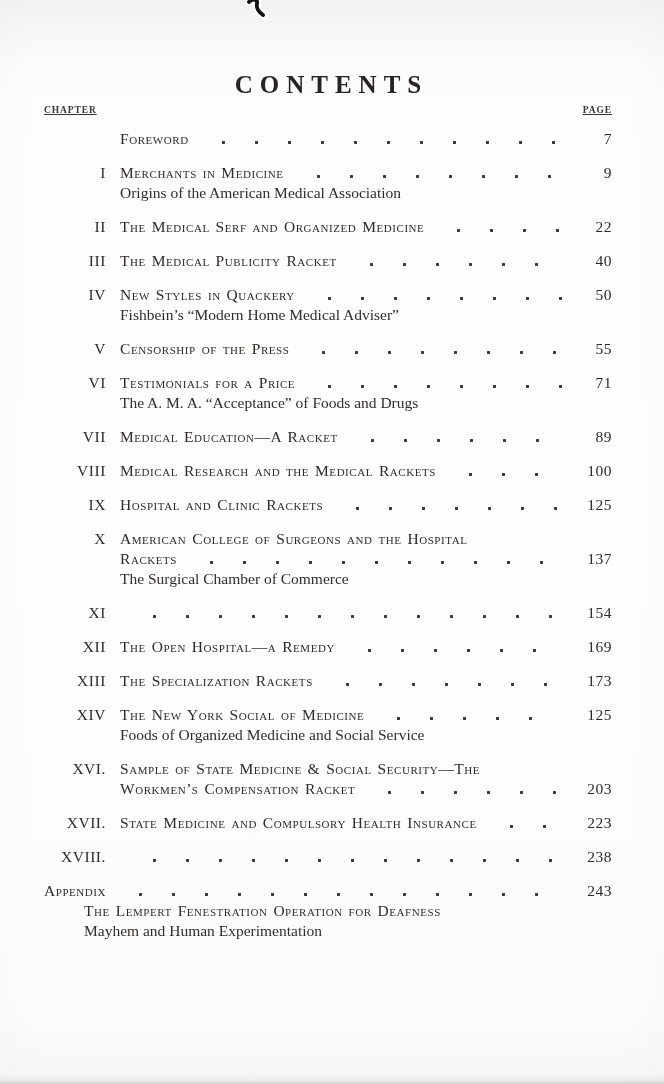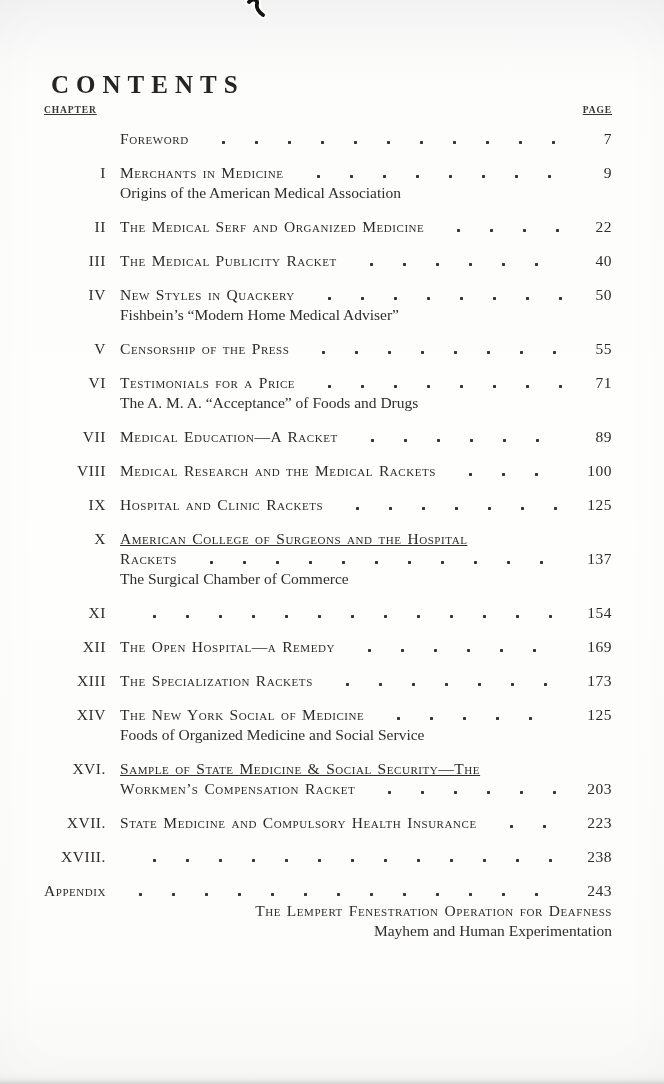--- a/index.html
+++ b/index.html
@@ -13,53 +13,53 @@
     color: #2e2a26;
     background: linear-gradient(180deg,
       #f4f4f5 0px, #f7f7f7 30px, #fbfbfa 62px, #fdfdfc 100px,
       #fefefd 50%, #fcfcfb 92%, #f8f8f7 99%, #ececec 100%);
     box-shadow: inset 0 0 55px rgba(0,0,0,0.025);
   }
   .ink-mark { position: absolute; left: 242px; top: 0; width: 34px; height: 20px; }
   .content { position: absolute; left: 44px; right: 52px; top: 72px; }
 
   .toc-title {
-    text-align: left; font-size: 25px; font-weight: 700;
+    text-align: center; font-size: 25px; font-weight: 700;
     letter-spacing: 7px; text-indent: 7px; line-height: 26px;
     color: #272320; margin-bottom: 6px;
   }
   .col-labels {
     display: flex; justify-content: space-between; align-items: baseline;
     font-size: 9.5px; font-weight: 700; letter-spacing: 0.9px;
     color: #3a352f; line-height: 12px; margin-bottom: 13px; text-decoration: underline;
   }
 
   .entry {
     display: grid; grid-template-columns: 62px 1fr; column-gap: 14px;
     font-size: 15.5px; line-height: 20px; margin-bottom: 14px;
     color: #2e2a26;
   }
   .entry.full { grid-template-columns: 1fr; }
   .numeral { text-align: right; letter-spacing: 0.4px; }
   .sc { font-variant: small-caps; letter-spacing: 0.55px; word-spacing: 1.5px; }
-  .pre-line { white-space: nowrap; text-decoration: underline; }
+  .pre-line { white-space: nowrap; }
   .line { display: flex; align-items: baseline; }
   .line .t { white-space: nowrap; }
   .leader {
     flex: 1 1 auto; min-width: 0; align-self: stretch;
     background-image: radial-gradient(circle, #39342e 1.35px, rgba(0,0,0,0) 1.9px);
     background-size: 33px 9px; background-position: 10px 9px;
     background-repeat: repeat-x; margin: 0 10px 0 8px;
   }
   .pagenum {
     flex: none; width: 40px; text-align: right;
     font-feature-settings: "onum" 1; letter-spacing: 0.5px;
   }
   .subtitle { color: #312d29; }
-  .subtitle.indent { margin-left: 76px; text-align: right; }
+  .subtitle.indent { margin-left: 40px; }
   .bottom-shade {
     position: absolute; left: 0; right: 0; bottom: 0; height: 5px;
     background: linear-gradient(180deg, rgba(0,0,0,0) 0%, rgba(0,0,0,0.09) 100%);
   }
 </style>
 </head>
 <body>
 
 <div class="page">
 

